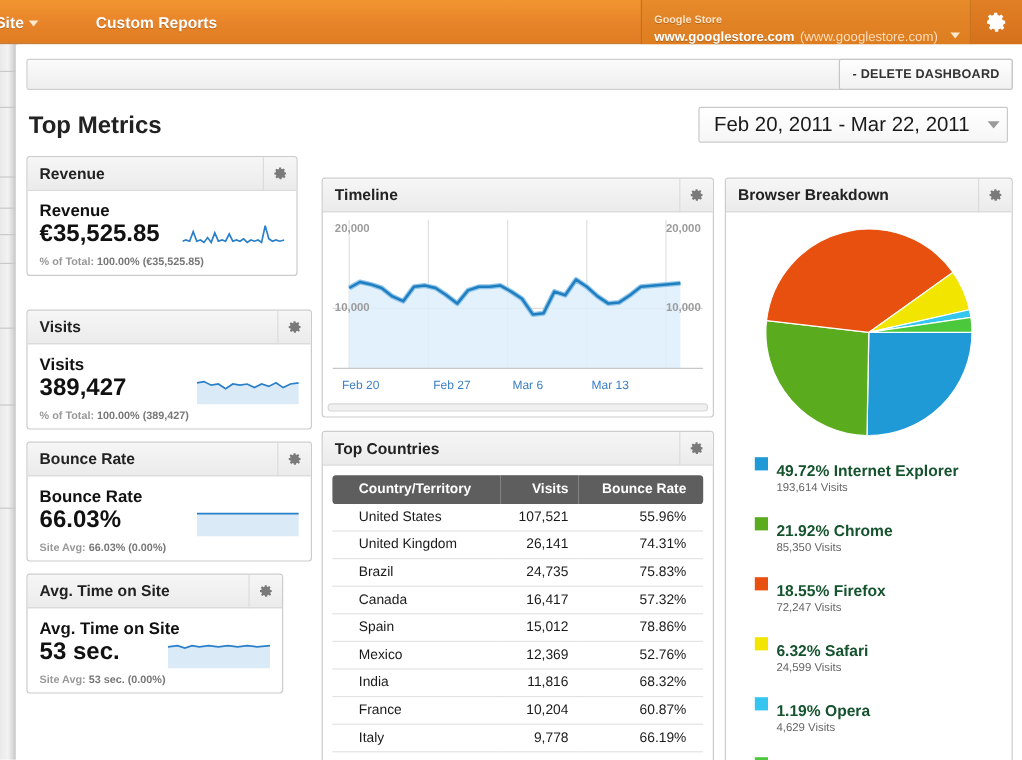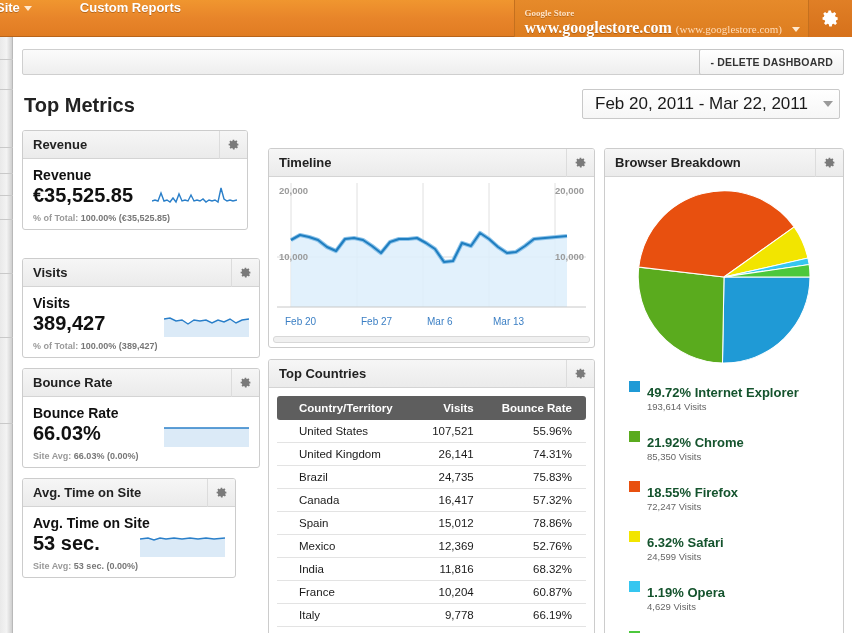--- a/index.html
+++ b/index.html
@@ -10,52 +10,51 @@
     overflow: hidden;
   }
 
   
   .topbar {
     position: absolute; top: 0; left: 0; width: 852px; height: 37px;
     background: linear-gradient(to bottom, #f0962f 0%, #e8852a 50%, #e07c22 100%);
     display: flex; align-items: center;
     border-bottom: 1px solid #b8641a;
   }
-  .topbar-left { display: flex; align-items: flex-start; height: 100%; }
+  .topbar-left { display: flex; align-items: center; height: 100%; }
   .nav-site {
     color: #ffffff; font-size: 13px; font-weight: bold;
     padding: 0 6px 0 0; margin-left: -4px; white-space: nowrap;
     text-shadow: 0 1px 0 rgba(120,60,10,.45);
   }
   .caret-down {
     display: inline-block; width: 0; height: 0; margin-left: 4px;
     border-left: 4px solid transparent; border-right: 4px solid transparent;
     border-top: 5px solid #ffe9cf; vertical-align: middle;
   }
   .nav-reports {
     color: #ffffff; font-size: 13px; font-weight: bold; margin-left: 42px;
     white-space: nowrap; text-shadow: 0 1px 0 rgba(120,60,10,.45);
   }
   .topbar-spacer { flex: 1 1 auto; }
   .account-box {
-    height: 37px; display: flex; align-items: flex-end;
-    padding: 1px 8px 0 10px;
+    height: 37px; display: flex; align-items: flex-start;
+    padding: 12px 8px 0 10px;
     border-left: 1px solid #c4701e;
     background: linear-gradient(to bottom, #e68a2a 0%, #dd7d20 100%);
     position: relative;
-    font-family: Liberation Serif, serif;
   }
   .account-lines { line-height: 1.05; }
   .account-top {
     color: #ffe3c4; font-size: 9px; font-weight: bold;
     text-shadow: 0 1px 0 rgba(120,60,10,.4);
   }
   .account-bottom { white-space: nowrap; margin-top: 1px; }
   .account-name {
-    color: #ffffff; font-size: 16px; font-weight: bold;
+    color: #ffffff; font-size: 11px; font-weight: bold;
     text-shadow: 0 1px 0 rgba(120,60,10,.45);
   }
   .account-url { color: #ffddbb; font-size: 11px; }
   .account-caret {
     display: inline-block; width: 0; height: 0; margin-left: 6px;
     border-left: 4px solid transparent; border-right: 4px solid transparent;
     border-top: 5px solid #ffe9cf; vertical-align: middle;
   }
   .gear-top {
     width: 44px; height: 37px; display: flex; align-items: center; justify-content: center;

